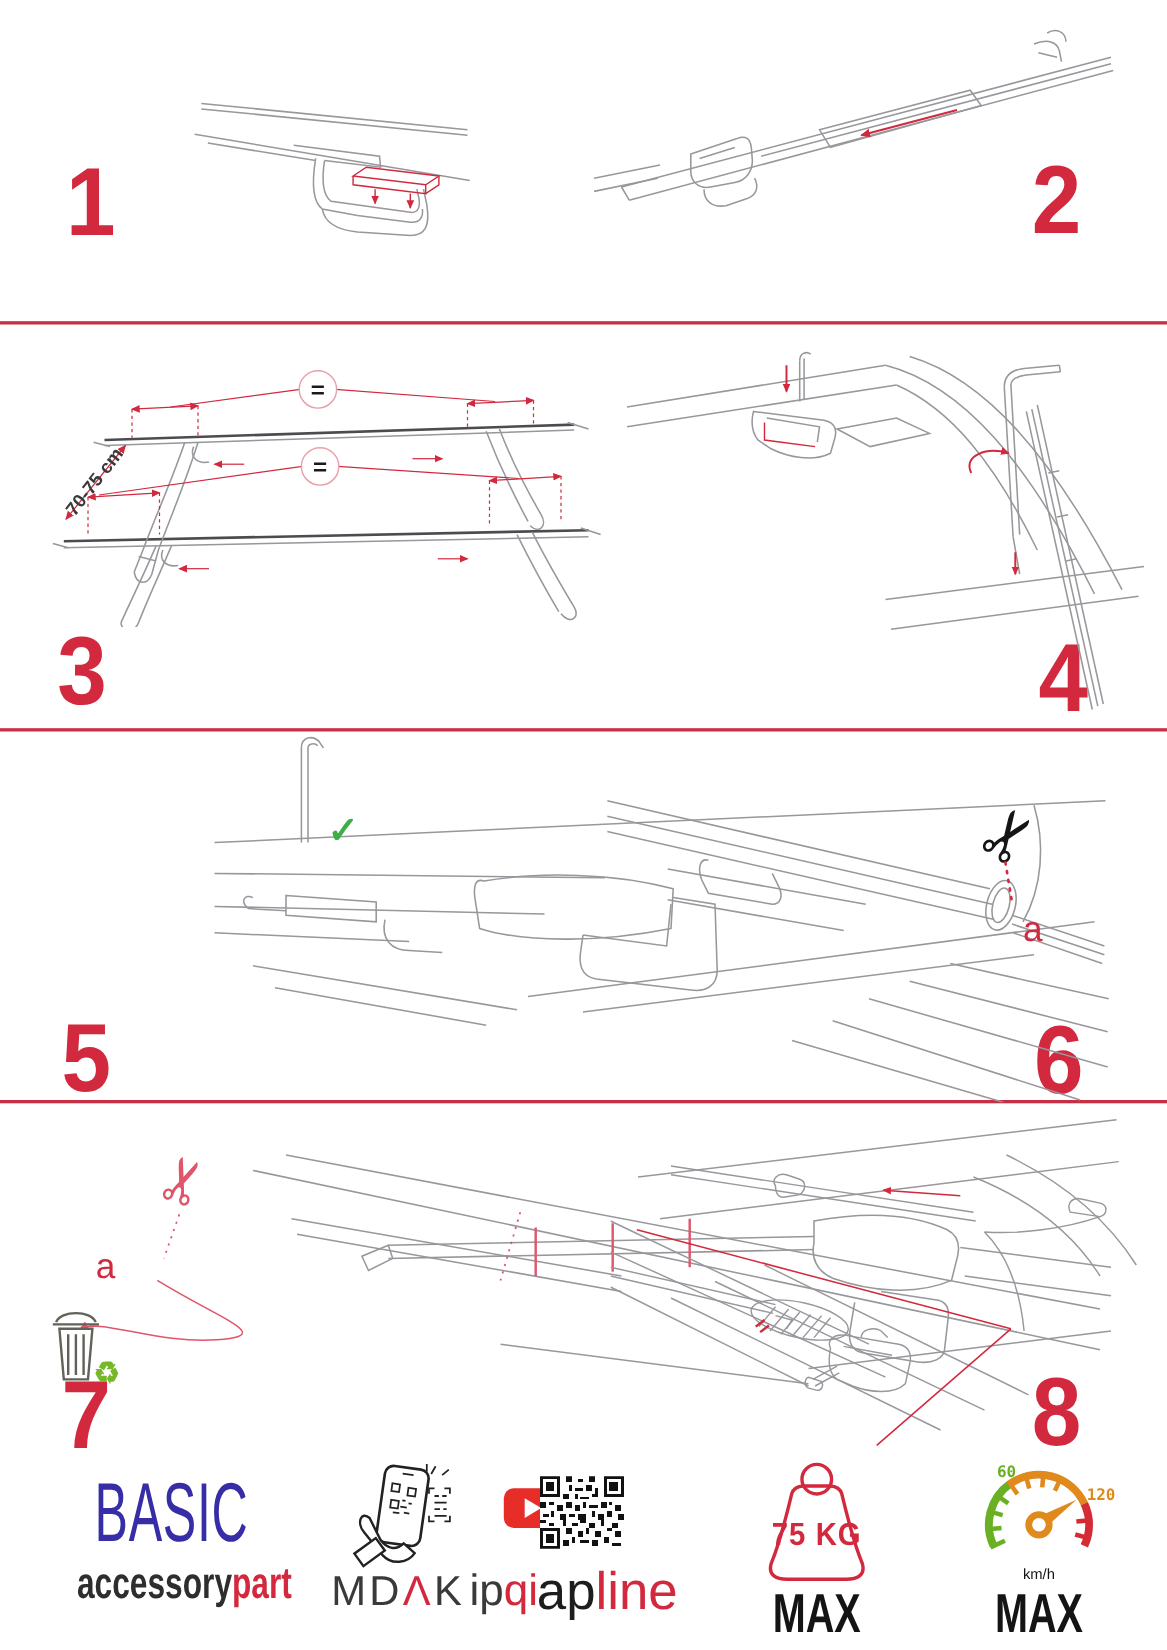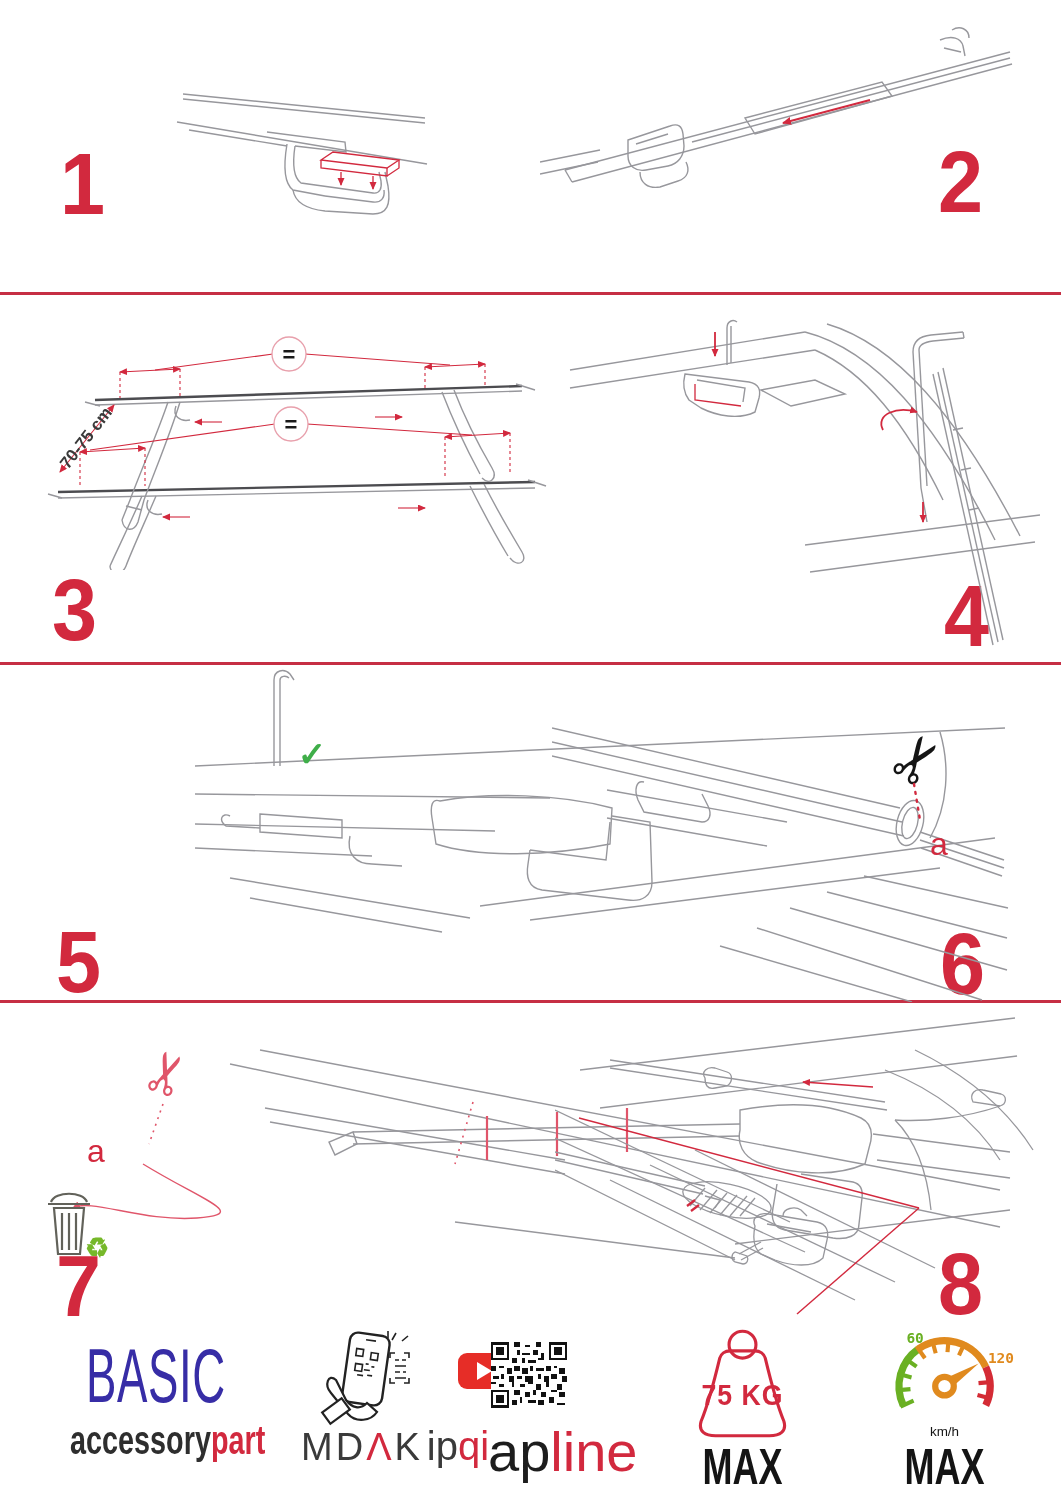--- a/index.html
+++ b/index.html
@@ -18,21 +18,21 @@
              font-weight:700;transform:scaleX(.72);transform-origin:left top;white-space:nowrap;}
   .brand-sub .b{color:#2e2e2e;} .brand-sub .r{color:#d2293e;}
   .mdak{position:absolute;left:292px;top:1428px;width:140px;text-align:center;
         font-size:38px;line-height:1;font-weight:400;letter-spacing:3px;color:#3a3a3a;
         white-space:nowrap;}
   .mdak .r{color:#d2293e;}
   .ipqi{position:absolute;left:418px;top:1426px;width:80px;text-align:center;
         font-size:40px;line-height:1;font-weight:400;color:#3a3a3a;white-space:nowrap;}
   .ipqi .r{color:#d2293e;}
   .apline{position:absolute;left:488px;top:1424px;width:90px;text-align:center;
-        font-size:56px;line-height:1;font-weight:400;color:#1d1d1d;white-space:nowrap;}
+        font-size:48px;line-height:1;font-weight:400;color:#1d1d1d;white-space:nowrap;}
   .apline .r{color:#d2293e;}
   .maxlabel{position:absolute;top:1442px;font-size:50px;line-height:1;font-weight:700;
             color:#141414;text-align:center;transform:scaleX(.72);white-space:nowrap;}
   .gauge-num{font-family:"DejaVu Sans Mono",monospace;font-weight:700;}
 </style>
 </head>
 <body>
 
 <div id="page">
 

